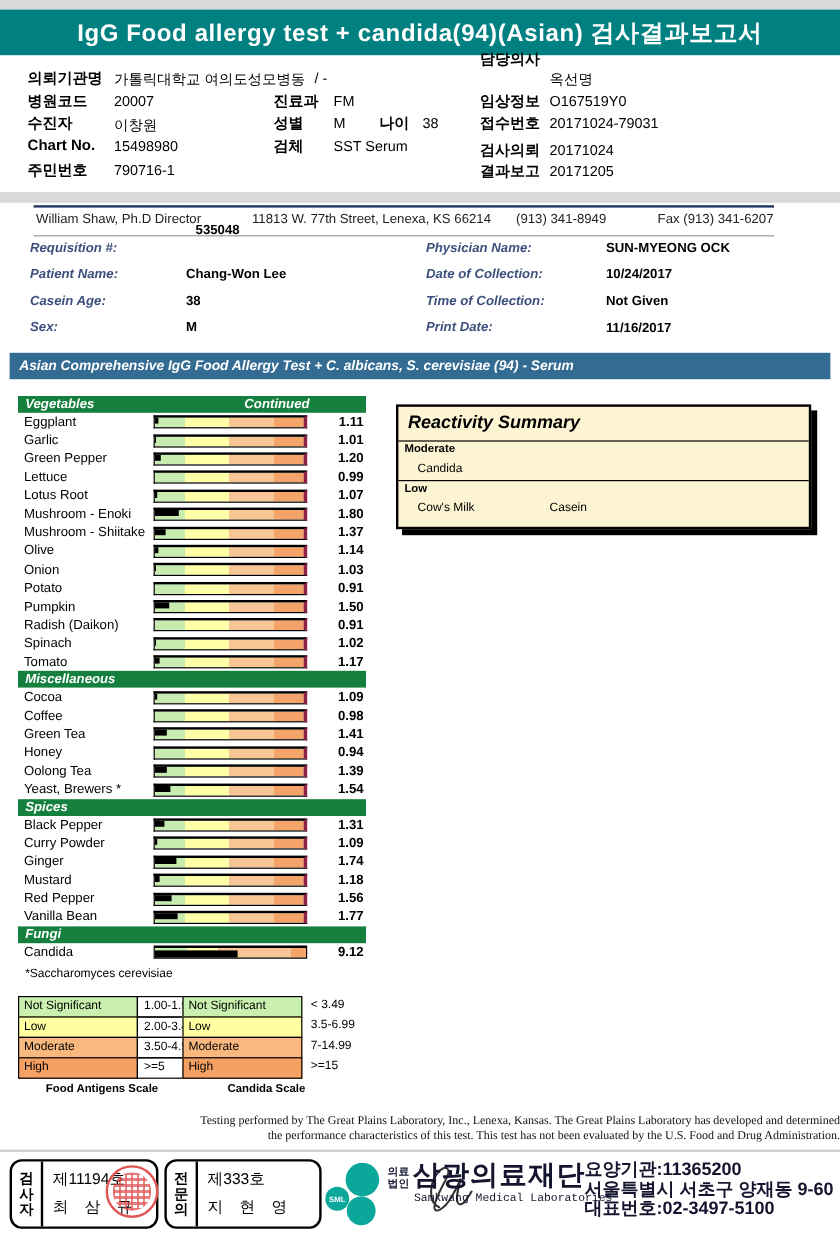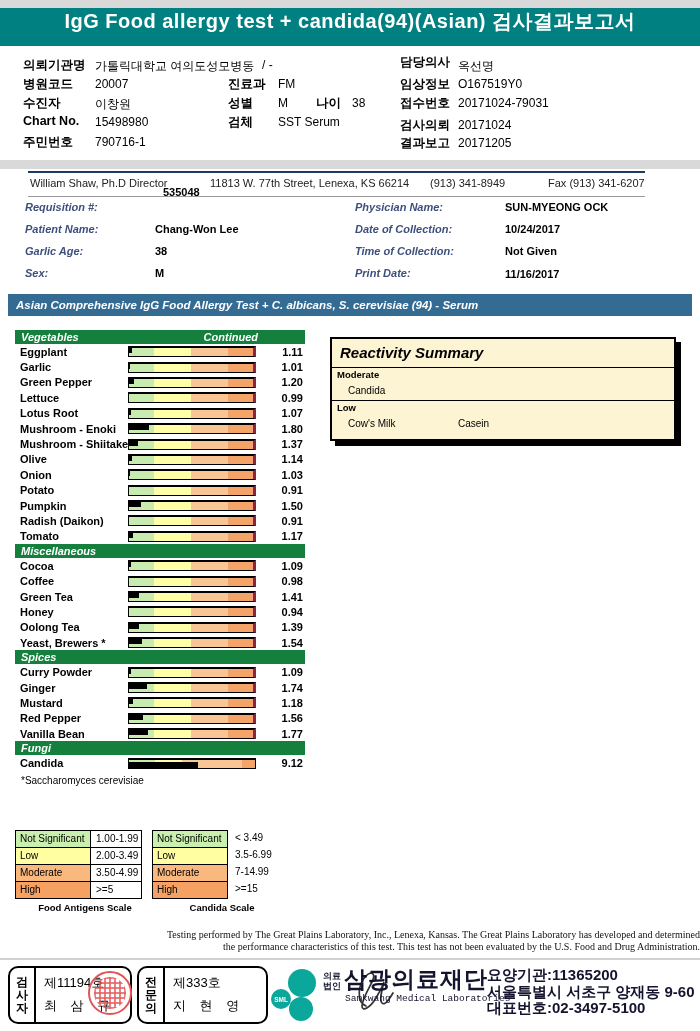--- a/index.html
+++ b/index.html
@@ -2,21 +2,21 @@
 <html><head>
 <meta charset="utf-8">
 <style>
   html,body{margin:0;padding:0;background:#fff;}
   .page{position:relative;width:700px;height:1031px;background:#fff;overflow:hidden;
         font-family:"Liberation Sans",sans-serif;color:#000;}
 
   
   .top-strip{position:absolute;top:0;left:0;right:0;height:8px;background:#d9d9d9;}
   .title-band{position:absolute;top:8px;left:0;right:0;height:38px;background:#008080;
-              display:flex;justify-content:center;}
+              display:flex;align-items:center;justify-content:center;}
   .title-band span{color:#fff;font-size:20px;font-weight:bold;letter-spacing:.5px;}
 
   
   .pi-l{position:absolute;font-size:12.5px;font-weight:bold;white-space:nowrap;}
   .pi-v{position:absolute;font-size:12px;white-space:nowrap;}
 
   .grey2{position:absolute;top:160px;left:0;right:0;height:9px;background:#d9d9d9;}
   .navy-line{position:absolute;top:171px;left:28px;right:55px;height:2px;background:#1f3864;}
   .thin-line{position:absolute;top:196px;left:28px;right:55px;height:1px;background:#9a9a9a;}
   .lab-t{position:absolute;top:177px;font-size:11px;color:#222;white-space:nowrap;}
@@ -27,21 +27,21 @@
   .main-band{position:absolute;top:294px;left:8px;width:684px;height:22px;background:#336b93;
              color:#fff;font-size:11.5px;font-weight:bold;font-style:italic;line-height:22px;
              padding-left:8px;box-sizing:border-box;white-space:nowrap;}
 
   
   .results{position:absolute;left:15px;top:330px;width:290px;}
   .sec-band{position:relative;height:14px;background:#15803d;color:#fff;font-size:11px;
             font-weight:bold;font-style:italic;line-height:14px;padding-left:6px;box-sizing:border-box;}
   .sec-cont{position:absolute;right:47px;top:0;}
   .food-row{display:flex;align-items:center;height:15.4px;}
-  .r-name{width:113px;font-size:11px;font-weight:bold;padding-left:5px;box-sizing:border-box;white-space:nowrap;}
+  .r-name{width:113px;font-size:11px;font-weight:normal;padding-left:5px;box-sizing:border-box;white-space:nowrap;}
   .r-bar{width:128px;height:11px;position:relative;box-sizing:border-box;
          border:1px solid #000;border-top-width:2px;}
   .r-bar.food{border-right:3px solid #8c2344;
     background:linear-gradient(to right,#c8ecb0 0 20%,#ffffa8 20% 50%,#f8c694 50% 80%,#f5a469 80% 100%);}
   .r-bar.candida{border-right:1px solid #000;
     background:linear-gradient(to right,#c8ecb0 0 21%,#ffffa8 21% 42%,#f8c694 42% 90%,#f5a469 90% 100%);}
   .r-fill{position:absolute;left:0;top:0;height:5px;background:#000;}
   .r-bar.candida .r-fill{top:2px;height:6px;}
   .r-val{flex:1;text-align:right;font-size:11px;font-weight:bold;padding-right:2px;}
   .footnote{font-size:10px;padding:4px 0 0 6px;}
@@ -54,21 +54,21 @@
   .sum-level{font-size:9.5px;font-weight:bold;padding-left:5px;}
   .sum-items{padding-left:16px;}
   .sum-item{display:inline-block;width:110px;font-size:10px;}
 
   
   .scales{position:absolute;left:15px;top:831px;width:300px;}
   .scale-table{position:absolute;top:0;}
   .food-table{left:0;}
   .candida-table{left:137px;}
   .scale-row{display:flex;height:18px;margin-top:-1px;}
-  .scale-label{display:inline-block;width:76px;border:1px solid #000;font-size:10px;
+  .scale-label{display:inline-block;width:100px;border:1px solid #000;font-size:10px;
                padding:2px 0 0 4px;box-sizing:border-box;}
   .food-table .scale-range{display:inline-block;width:52px;border:1px solid #000;margin-left:-1px;
                font-size:10px;padding:2px 0 0 5px;box-sizing:border-box;}
   .candida-table .scale-range{display:inline-block;width:56px;font-size:10px;padding:2px 0 0 7px;box-sizing:border-box;}
   .candida-table .scale-label{border-width:1.5px;}
   .scale-caption{width:140px;text-align:center;font-size:9.5px;font-weight:bold;padding-top:3px;}
 
   .disclaimer{position:absolute;top:929px;left:0;right:0;text-align:right;font-size:10px;line-height:12px;color:#111;font-family:Liberation Serif, serif;}
 
   
@@ -124,21 +124,21 @@
   <span class="pi-v" style="left:352px;top:96px">38</span>
 
   <span class="pi-l" style="left:23px;top:114px">Chart No.</span>
   <span class="pi-v" style="left:95px;top:115px">15498980</span>
   <span class="pi-l" style="left:228px;top:114px">검체</span>
   <span class="pi-v" style="left:278px;top:115px">SST Serum</span>
 
   <span class="pi-l" style="left:23px;top:134px">주민번호</span>
   <span class="pi-v" style="left:95px;top:135px">790716-1</span>
 
-  <span class="pi-l" style="left:400px;top:54px">담당의사</span>
+  <span class="pi-l" style="left:400px;top:41px">담당의사</span>
   <span class="pi-v" style="left:458px;top:58px">옥선명</span>
   <span class="pi-l" style="left:400px;top:76px">임상정보</span>
   <span class="pi-v" style="left:458px;top:77px">O167519Y0</span>
   <span class="pi-l" style="left:400px;top:95px">접수번호</span>
   <span class="pi-v" style="left:458px;top:96px">20171024-79031</span>
   <span class="pi-l" style="left:400px;top:117px">검사의뢰</span>
   <span class="pi-v" style="left:458px;top:118px">20171024</span>
   <span class="pi-l" style="left:400px;top:135px">결과보고</span>
   <span class="pi-v" style="left:458px;top:136px">20171205</span>
 
@@ -147,21 +147,21 @@
   <span class="lab-t" style="left:30px">William Shaw, Ph.D  Director</span>
   <span class="lab-t" style="left:210px">11813 W. 77th Street, Lenexa, KS 66214</span>
   <span class="lab-t" style="left:430px">(913) 341-8949</span>
   <span class="lab-t" style="left:548px">Fax (913) 341-6207</span>
   <div class="thin-line"></div>
 
   <span class="req-l" style="left:25px;top:201px">Requisition #:</span>
   <span class="req-v" style="left:163px;top:186px">535048</span>
   <span class="req-l" style="left:25px;top:223px">Patient Name:</span>
   <span class="req-v" style="left:155px;top:223px">Chang-Won Lee</span>
-  <span class="req-l" style="left:25px;top:245px">Garlic Age:</span>
+  <span class="req-l" style="left:25px;top:245px">Casein Age:</span>
   <span class="req-v" style="left:155px;top:245px">38</span>
   <span class="req-l" style="left:25px;top:267px">Sex:</span>
   <span class="req-v" style="left:155px;top:267px">M</span>
 
   <span class="req-l" style="left:355px;top:201px">Physician Name:</span>
   <span class="req-v" style="left:505px;top:201px">SUN-MYEONG OCK</span>
   <span class="req-l" style="left:355px;top:223px">Date of Collection:</span>
   <span class="req-v" style="left:505px;top:223px">10/24/2017</span>
   <span class="req-l" style="left:355px;top:245px">Time of Collection:</span>
   <span class="req-v" style="left:505px;top:245px">Not Given</span>
@@ -252,20 +252,27 @@
         <span class="r-val">1.50</span>
       </div>
       <div class="food-row">
         <span class="r-name">Radish (Daikon)</span>
         <div class="r-bar food">
           <div class="r-fill" style="width: 0%;"></div>
         </div>
         <span class="r-val">0.91</span>
       </div>
       <div class="food-row">
+        <span class="r-name">Spinach</span>
+        <div class="r-bar food">
+          <div class="r-fill" style="width: 0.4%;"></div>
+        </div>
+        <span class="r-val">1.02</span>
+      </div>
+      <div class="food-row">
         <span class="r-name">Tomato</span>
         <div class="r-bar food">
           <div class="r-fill" style="width: 3.4%;"></div>
         </div>
         <span class="r-val">1.17</span>
       </div>
       <div class="sec-band"><span class="sec-name">Miscellaneous</span></div>
       <div class="food-row">
         <span class="r-name">Cocoa</span>
         <div class="r-bar food">
@@ -302,20 +309,27 @@
         <span class="r-val">1.39</span>
       </div>
       <div class="food-row">
         <span class="r-name">Yeast, Brewers *</span>
         <div class="r-bar food">
           <div class="r-fill" style="width: 10.8%;"></div>
         </div>
         <span class="r-val">1.54</span>
       </div>
       <div class="sec-band"><span class="sec-name">Spices</span></div>
+      <div class="food-row">
+        <span class="r-name">Black Pepper</span>
+        <div class="r-bar food">
+          <div class="r-fill" style="width: 6.2%;"></div>
+        </div>
+        <span class="r-val">1.31</span>
+      </div>
       <div class="food-row">
         <span class="r-name">Curry Powder</span>
         <div class="r-bar food">
           <div class="r-fill" style="width: 1.8%;"></div>
         </div>
         <span class="r-val">1.09</span>
       </div>
       <div class="food-row">
         <span class="r-name">Ginger</span>
         <div class="r-bar food">

